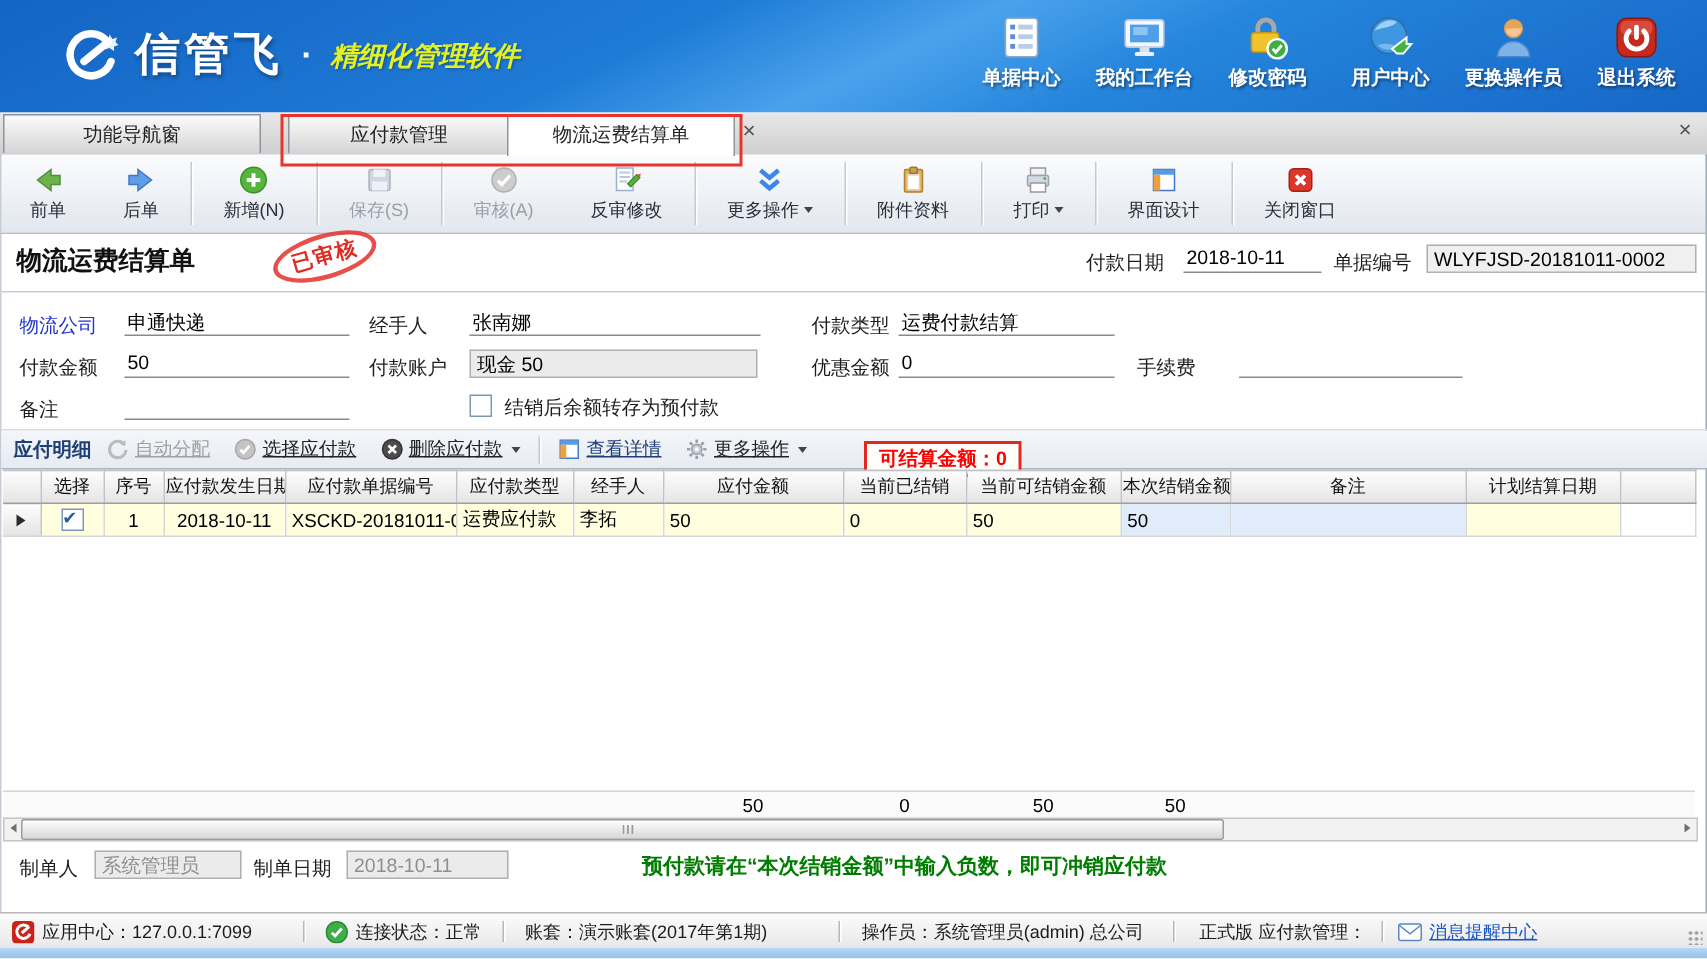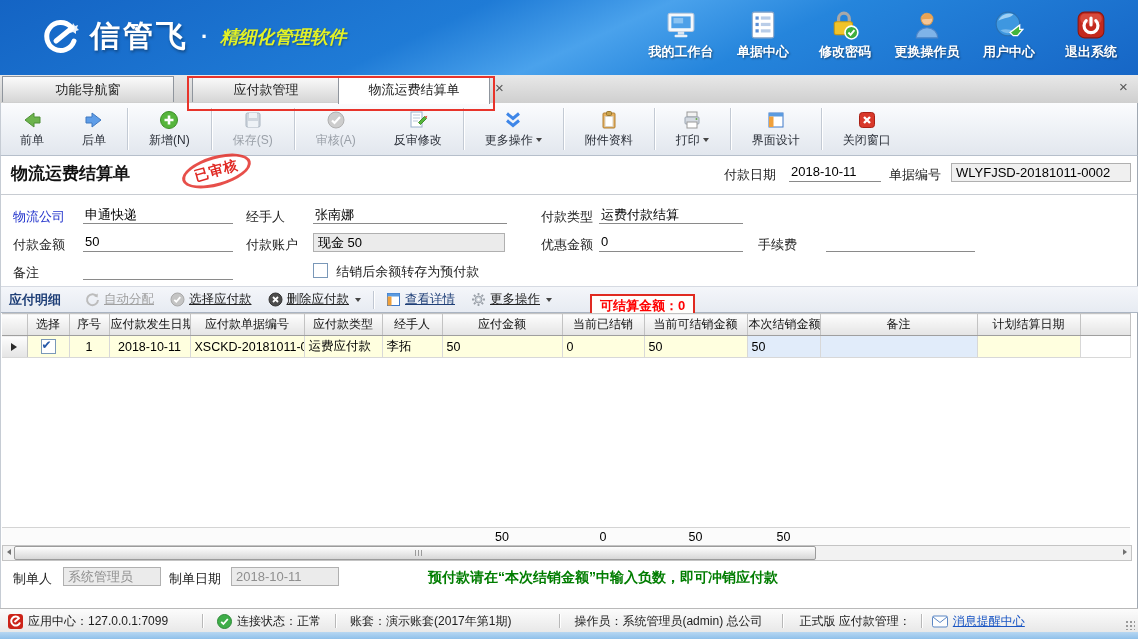--- a/index.html
+++ b/index.html
@@ -47,21 +47,21 @@
   .flabel.link{color:#2233cc;cursor:pointer;}
   .uinput{border-bottom:1px solid #8a8a8a;height:17px;font-size:13px;color:#000;padding:0 2px;white-space:nowrap;cursor:text;}
   .gbox{background:#ebebeb;border:1px solid #b0b0b0;height:17px;line-height:17px;font-size:13px;color:#000;padding:0 4px;white-space:nowrap;}
   .gbox.dim{color:#8f8f8f;}
   .cb{display:inline-block;width:13px;height:13px;background:#fff;border:1px solid #7a98b8;position:relative;vertical-align:-2px;cursor:pointer;}
   .cb.checked::after{content:"✔";position:absolute;left:0px;top:-2px;font-size:12px;color:#2458a8;font-weight:bold;}
 
   
   .dbar{left:0;top:130px;width:1136px;height:25px;background:linear-gradient(#f4f6fa,#e7ebf2);
         border-top:1px solid #d6dae2;border-bottom:1px solid #aab4c2;display:flex;align-items:center;padding-left:8px;}
-  .dtitle{font-weight:bold;color:#1f3f77;font-size:13px;margin-right:16px;}
+  .dtitle{font-weight:bold;color:#1f3f77;font-size:13px;margin-right:2px;}
   .dbtn{display:flex;align-items:center;gap:4px;padding:0 8px;height:22px;font-size:12.5px;color:#222;cursor:pointer;white-space:nowrap;text-decoration:underline;}
   .dbtn.disabled{color:#a0a0a0;}
   .dsep{width:1px;height:18px;background:#c0c7d2;margin:0 4px;box-shadow:1px 0 0 #fff;}
   .settle-box{margin-left:30px;border:2px solid #e02a20;background:#fffefb;padding:1px 8px;font-size:13px;font-weight:bold;color:#f00;white-space:nowrap;margin-top:13px;}
 
   
   .grid{left:1px;top:157px;width:1128px;}
   table.g{border-collapse:collapse;table-layout:fixed;width:1128px;}
   table.g th{height:21px;background:linear-gradient(#fdfdfd,#e4e4e4);border-right:1px solid #c3c3c3;border-bottom:1px solid #9f9f9f;border-top:1px solid #c3c3c3;
              font-size:12px;font-weight:normal;color:#111;text-align:center;padding:0 1px;overflow:hidden;white-space:nowrap;cursor:pointer;}
@@ -111,74 +111,74 @@
         </svg>
       </span>
       <span class="logo-text">信管飞</span>
       <span class="logo-dot">·</span>
       <span class="logo-tag">精细化管理软件</span>
     </div>
     <div class="abs hnav">
       <div class="hnav-item">
         <span>
           <svg width="30" height="30" viewBox="0 0 28 28">
-            <rect x="2" y="3" width="24" height="17" rx="2" fill="#f4f8fc" stroke="#b9c9dd"></rect>
-            <rect x="5" y="6" width="18" height="11" fill="#4da0e8"></rect>
-            <rect x="7" y="7.5" width="9" height="5" fill="#8cc4f2"></rect>
-            <rect x="11" y="20" width="6" height="3" fill="#d9e4f0"></rect>
-            <rect x="8" y="23" width="12" height="2.5" rx="1" fill="#eaf1f8"></rect>
-          </svg>
-        </span>
-        <span class="lbl">我的工作台</span>
-      </div>
-      <div class="hnav-item">
-        <span>
-          <svg width="30" height="30" viewBox="0 0 28 28">
             <rect x="4" y="2" width="20" height="24" rx="2" fill="#fff" stroke="#8fa8c8"></rect>
             <rect x="7" y="6" width="3" height="3" fill="#5b8ed6"></rect>
               <rect x="12" y="6" width="9" height="3" fill="#b9cde8"></rect>
             <rect x="7" y="12" width="3" height="3" fill="#5b8ed6"></rect>
               <rect x="12" y="12" width="9" height="3" fill="#b9cde8"></rect>
             <rect x="7" y="18" width="3" height="3" fill="#5b8ed6"></rect>
               <rect x="12" y="18" width="9" height="3" fill="#b9cde8"></rect>
           </svg>
         </span>
         <span class="lbl">单据中心</span>
       </div>
       <div class="hnav-item">
         <span>
           <svg width="30" height="30" viewBox="0 0 28 28">
+            <rect x="2" y="3" width="24" height="17" rx="2" fill="#f4f8fc" stroke="#b9c9dd"></rect>
+            <rect x="5" y="6" width="18" height="11" fill="#4da0e8"></rect>
+            <rect x="7" y="7.5" width="9" height="5" fill="#8cc4f2"></rect>
+            <rect x="11" y="20" width="6" height="3" fill="#d9e4f0"></rect>
+            <rect x="8" y="23" width="12" height="2.5" rx="1" fill="#eaf1f8"></rect>
+          </svg>
+        </span>
+        <span class="lbl">我的工作台</span>
+      </div>
+      <div class="hnav-item">
+        <span>
+          <svg width="30" height="30" viewBox="0 0 28 28">
             <path d="M8 12 V8 a5 5 0 0 1 10 0 V12" fill="none" stroke="#a8a8a8" stroke-width="3"></path>
             <rect x="4" y="11" width="17" height="12" rx="2" fill="#f0c32a" stroke="#c89a14"></rect>
             <circle cx="20" cy="21" r="6" fill="#3fae3f" stroke="#fff" stroke-width="1.5"></circle>
             <path d="M17.2 21 l2 2.2 3.6-4.4" stroke="#fff" stroke-width="1.8" fill="none"></path>
           </svg>
         </span>
         <span class="lbl">修改密码</span>
-      </div>
-      <div class="hnav-item">
-        <span>
-          <svg width="30" height="30" viewBox="0 0 28 28">
-            <circle cx="14" cy="8.5" r="5.5" fill="#f6c695" stroke="#d99c55"></circle>
-            <path d="M14 3.5 a5.5 5.5 0 0 1 5.4 4.5 c-4 1-8-0.5-10.5 1 a5.5 5.5 0 0 1 5.1-5.5z" fill="#e8a354"></path>
-            <path d="M4 26 a10 9.5 0 0 1 20 0 Z" fill="#7fb3e8" stroke="#4f86c8"></path>
-          </svg>
-        </span>
-        <span class="lbl">更换操作员</span>
       </div>
       <div class="hnav-item">
         <span>
           <svg width="30" height="30" viewBox="0 0 28 28">
             <circle cx="13" cy="13" r="11" fill="#3e97e0" stroke="#2a6fb0"></circle>
             <path d="M4 10 a11 11 0 0 1 14-6 c-2 4-9 3-14 6z" fill="#9fd0f4"></path>
             <path d="M6 19 c4-2 9-1 13 1 a11 11 0 0 1-13-1z" fill="#77b9ec"></path>
             <path d="M15 21 l9-7 v4 h3 l-5 6 h-4 z" fill="#43b53c" stroke="#fff" stroke-width="1.2"></path>
           </svg>
         </span>
         <span class="lbl">用户中心</span>
+      </div>
+      <div class="hnav-item">
+        <span>
+          <svg width="30" height="30" viewBox="0 0 28 28">
+            <circle cx="14" cy="8.5" r="5.5" fill="#f6c695" stroke="#d99c55"></circle>
+            <path d="M14 3.5 a5.5 5.5 0 0 1 5.4 4.5 c-4 1-8-0.5-10.5 1 a5.5 5.5 0 0 1 5.1-5.5z" fill="#e8a354"></path>
+            <path d="M4 26 a10 9.5 0 0 1 20 0 Z" fill="#7fb3e8" stroke="#4f86c8"></path>
+          </svg>
+        </span>
+        <span class="lbl">更换操作员</span>
       </div>
       <div class="hnav-item">
         <span>
           <svg width="30" height="30" viewBox="0 0 28 28">
             <rect x="2" y="2" width="24" height="24" rx="6" fill="#c42a1e" stroke="#8f160f"></rect>
             <rect x="4" y="3.5" width="20" height="9" rx="4" fill="#e05848" opacity=".7"></rect>
             <path d="M14 7.5 v6.5" stroke="#fff" stroke-width="3" stroke-linecap="round"></path>
             <path d="M9.5 10 a6.5 6.5 0 1 0 9 0" fill="none" stroke="#fff" stroke-width="3" stroke-linecap="round"></path>
           </svg>
         </span>

